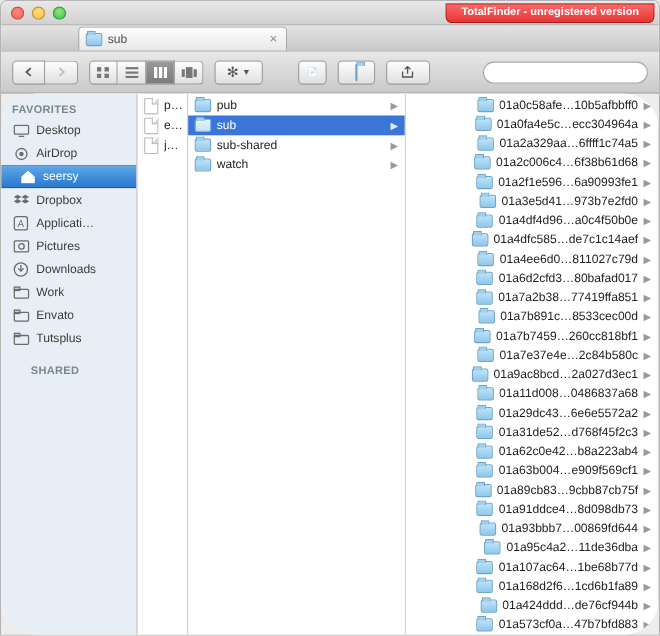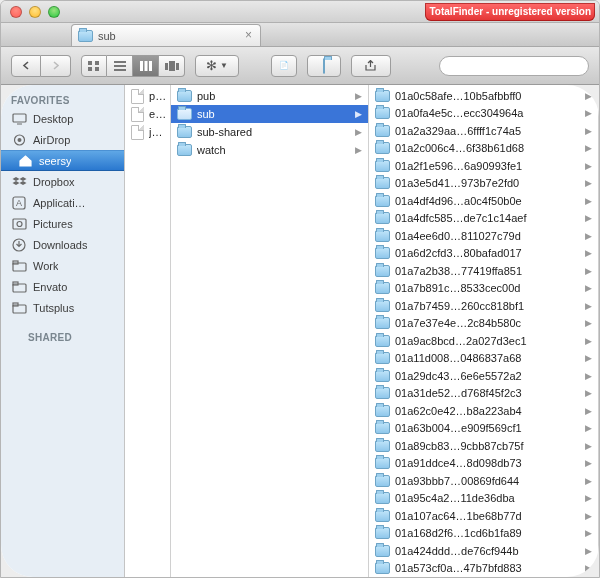--- a/index.html
+++ b/index.html
@@ -4,21 +4,21 @@
 <style>
   * { box-sizing: border-box; margin: 0; padding: 0; }
   body { font-family: "Lucida Grande", -apple-system, sans-serif; font-size: 11px; background: #ededed; width: 600px; height: 578px; overflow: hidden; }
   .window { width: 600px; height: 578px; background: #ededed; border: 1px solid #b5b5b5; border-radius: 6px 6px 0 0; overflow: hidden; display: flex; flex-direction: column; }
   .titlebar { height: 22px; background: linear-gradient(#e8e8e8, #d1d1d1); border-bottom: 1px solid #b0b0b0; display: flex; align-items: center; position: relative; }
   .traffic { display: flex; gap: 7px; padding-left: 9px; }
   .tl { width: 12px; height: 12px; border-radius: 50%; border: 0.5px solid rgba(0,0,0,0.25); }
   .tl.red { background: radial-gradient(circle at 50% 35%, #ff8a80, #ff5f57); }
   .tl.yellow { background: radial-gradient(circle at 50% 35%, #ffe082, #ffbd2e); }
   .tl.green { background: radial-gradient(circle at 50% 35%, #9ae27e, #28c840); }
-  .banner { margin-left: auto; margin-right: 4px; color: #fff; font-size: 10px; font-weight: bold; background: linear-gradient(#ff6a6a,#e33434); padding: 0 4px; height:18px; display:flex; align-items:center; border-radius: 0 0 6px 6px; box-shadow: inset 0 0 0 1px rgba(120,0,0,0.5); }
+  .banner { margin-left: auto; margin-right: 4px; color: #fff; font-size: 10px; font-weight: bold; background: linear-gradient(#ff6a6a,#e33434); padding: 0 14px; height:18px; display:flex; align-items:center; border-radius: 0 0 6px 6px; box-shadow: inset 0 0 0 1px rgba(120,0,0,0.5); }
   .tabbar { height: 24px; background: linear-gradient(#e4e4e4,#c8c8c8); border-bottom: 1px solid #a8a8a8; display: flex; align-items: flex-end; padding-left: 70px; }
   .tab { height: 22px; background: linear-gradient(#fdfdfd,#e8e8e8); border: 1px solid #a8a8a8; border-bottom: none; border-radius: 4px 4px 0 0; min-width: 190px; display: flex; align-items: center; padding: 0 6px; gap: 5px; font-size: 11px; color: #505050; position: relative; }
   .tab .x { width: 11px; height: 11px; margin-left: auto; color: #888; font-size: 12px; line-height: 10px; text-align: center; }
   .folder-icon { width: 15px; height: 12px; background: linear-gradient(#bfe4f9,#8fc7eb); border: 1px solid #6ea5c7; border-radius: 2px; position: relative; flex: 0 0 auto; }
   .folder-icon::before { content: ""; position: absolute; top: -3px; left: 0; width: 6px; height: 3px; background: #9fd0ee; border: 1px solid #6ea5c7; border-bottom: none; border-radius: 1px 1px 0 0; }
   .toolbar { height: 38px; background: linear-gradient(#e8e8e8,#c9c9c9); border-bottom: 1px solid #9a9a9a; display: flex; align-items: center; padding: 0 10px; gap: 10px; }
   .seg { display: inline-flex; }
   .btn { height: 22px; min-width: 30px; background: linear-gradient(#fdfdfd,#e0e0e0); border: 1px solid #9d9d9d; display: flex; align-items: center; justify-content: center; color: #555; font-size: 12px; }
   .btn.sm { min-width: 26px; }
   .seg .btn { border-radius: 0; }
@@ -35,21 +35,21 @@
   .side-head { color: #7a868f; font-size: 10px; font-weight: bold; letter-spacing: 0.3px; padding: 4px 10px 2px; }
   .side-item { display: flex; align-items: center; gap: 6px; padding: 2px 8px 2px 10px; height: 21px; color: #3b3b3b; }
   .side-item .si { width: 16px; height: 14px; display:flex; align-items:center; justify-content:center; font-size:12px; color:#6b6b6b; }
   .side-item .label { white-space: nowrap; overflow: hidden; text-overflow: ellipsis; }
   .side-item.selected { background: linear-gradient(#5fa7e6,#2a78cf); color: #fff; border-top:1px solid #4b91d4; border-bottom:1px solid #1d5ea8;padding-left:16px; }
   .side-item.selected .si svg * { stroke: #fff; fill: #fff; }
   .panes { flex: 1; display: flex; }
   .pane { border-right: 1px solid #d0d0d0; overflow-y: auto; overflow-x: hidden; display: flex; flex-direction: column; }
   .pane.p0 { width: 46px; }
   .pane.p1 { width: 198px; }
-  .pane.p2 { flex: 1; }
+  .pane.p2 { flex: 1; align-items: flex-end; }
   .row { display: flex; align-items: center; gap: 5px; height: 18px; padding: 0 4px 0 6px; color: #222; position: relative; white-space: nowrap; }
   .row .name { flex: 1; overflow: hidden; text-overflow: ellipsis; font-size: 11px; }
   .row .chev { color: #9a9a9a; font-size: 9px; padding-right: 2px; }
   .row.selected { background: #3a75d8; color: #fff; }
   .row.selected .chev { color: #dfe9fb; }
   .row.selected .folder-icon { background: linear-gradient(#e7f4ff,#c7e2f8); border-color:#7fb6e0; } 
   .doc-icon { width: 13px; height: 15px; background: #fff; border: 1px solid #bcbcbc; border-radius: 1px; position: relative; flex:0 0 auto; }
   .doc-icon::after { content: ""; position:absolute; right:-1px; top:-1px; width:5px; height:5px; background: linear-gradient(135deg,#fff 49%, #d8d8d8 50%); border-left:1px solid #bcbcbc; border-bottom:1px solid #bcbcbc; }
   
   .pane::-webkit-scrollbar { width: 14px; }

